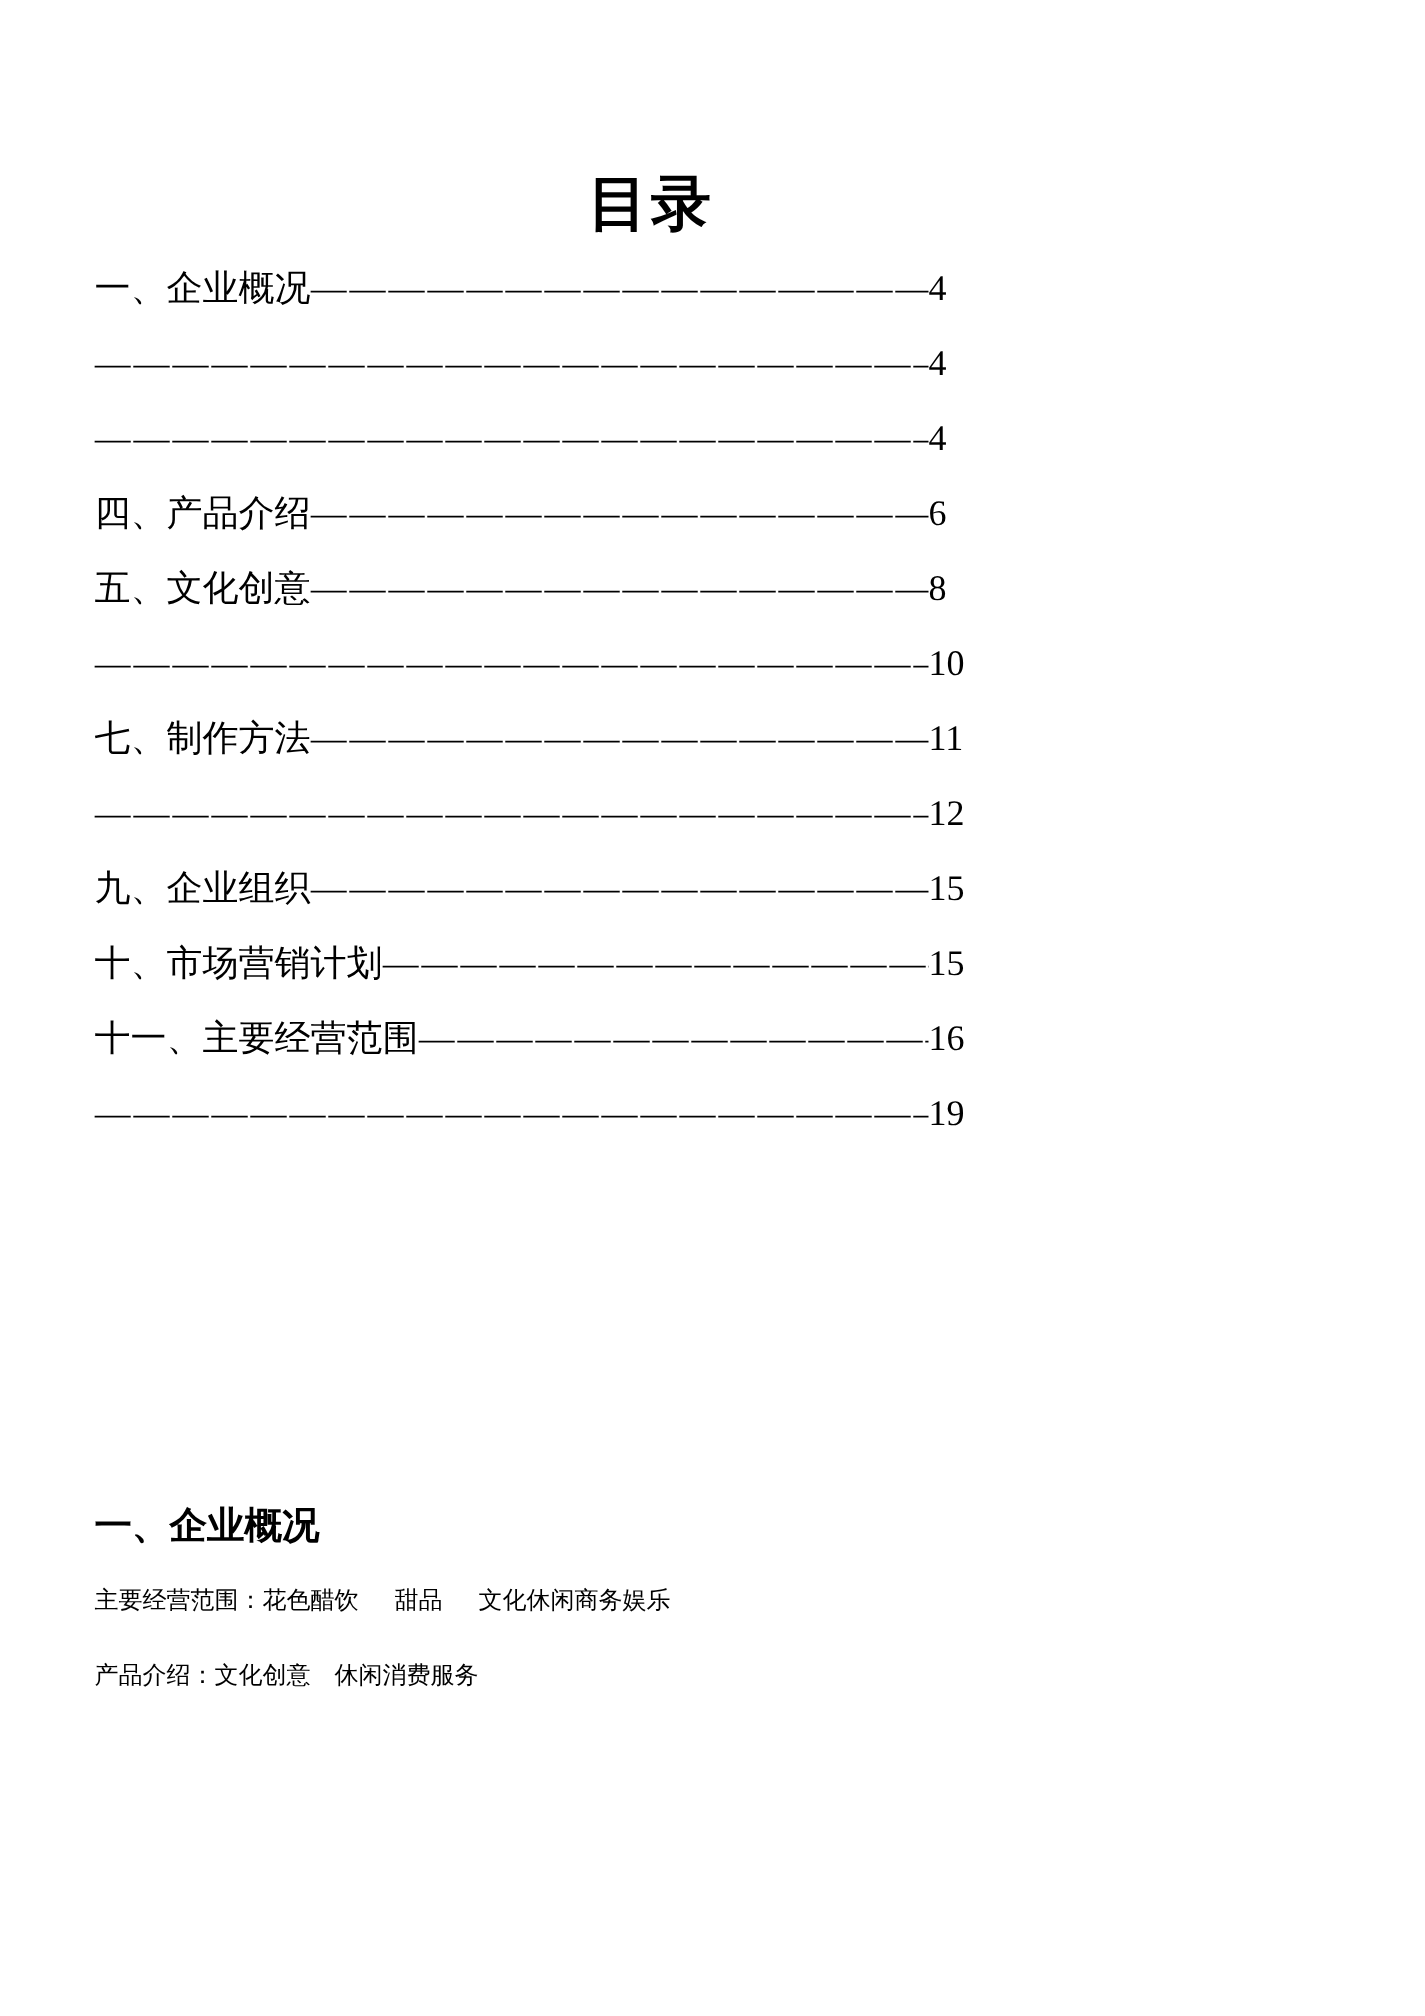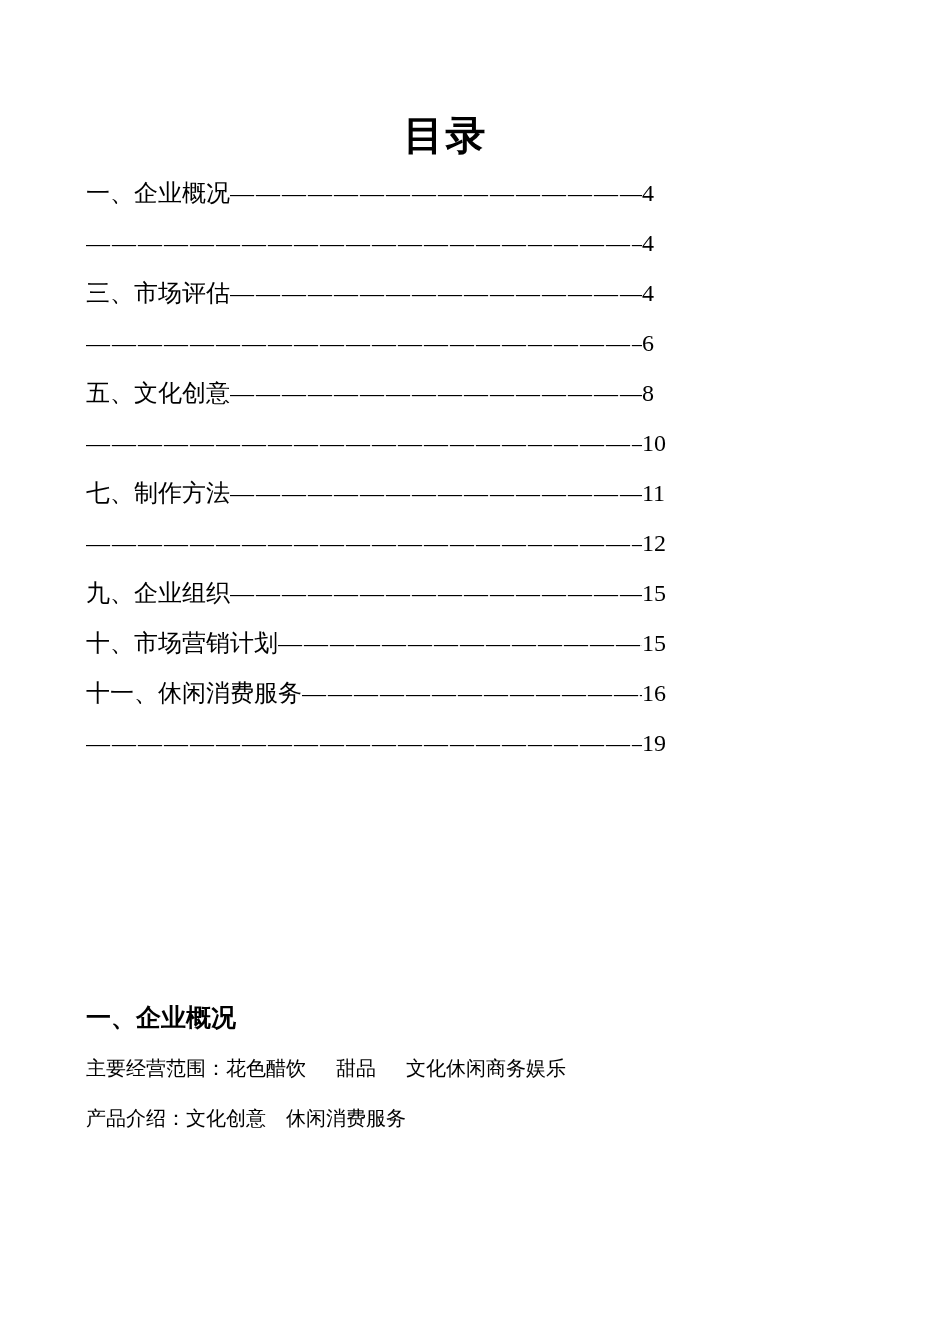--- a/index.html
+++ b/index.html
@@ -11,21 +11,21 @@
     height: 1344px;
     background: #ffffff;
     color: #000000;
     font-family: "Liberation Serif", "DejaVu Serif", serif;
     overflow: hidden;
   }
   .doc-page {
     box-sizing: border-box;
     width: 950px;
     height: 1344px;
-    padding: 112px 145px 0 86px;
+    padding: 112px 145px 0 63px;
   }
   .toc-title {
     margin: 0;
     font-size: 40px;
     font-weight: bold;
     line-height: 48px;
     text-align: center;
     letter-spacing: 2px;
   }
   .toc-list {
@@ -60,21 +60,21 @@
     margin: 225px 0 0 0;
     height: 50px;
     font-size: 25px;
     font-weight: bold;
     line-height: 50px;
     white-space: pre;
   }
   .body-line {
     margin: 0;
     height: 50px;
-    font-size: 20px;
+    font-size: 16px;
     line-height: 50px;
     white-space: pre;
   }
 </style>
 </head>
 <body>
 
 <div class="doc-page">
 
   <h1 class="toc-title">目录</h1>
@@ -86,26 +86,26 @@
       <span class="toc-leader">————————————————————————————</span>
       <span class="toc-page">4</span>
     </div>
 
     <div class="toc-row">
       <span class="toc-leader">————————————————————————————</span>
       <span class="toc-page">4</span>
     </div>
 
     <div class="toc-row">
-      <span class="toc-label">三、市场评估</span>
       <span class="toc-leader">————————————————————————————</span>
       <span class="toc-page">4</span>
     </div>
 
     <div class="toc-row">
+      <span class="toc-label">四、产品介绍</span>
       <span class="toc-leader">————————————————————————————</span>
       <span class="toc-page">6</span>
     </div>
 
     <div class="toc-row">
       <span class="toc-label">五、文化创意</span>
       <span class="toc-leader">————————————————————————————</span>
       <span class="toc-page">8</span>
     </div>
 
@@ -131,21 +131,21 @@
       <span class="toc-page">15</span>
     </div>
 
     <div class="toc-row">
       <span class="toc-label">十、市场营销计划</span>
       <span class="toc-leader">————————————————————————————</span>
       <span class="toc-page">15</span>
     </div>
 
     <div class="toc-row">
-      <span class="toc-label">十一、休闲消费服务</span>
+      <span class="toc-label">十一、主要经营范围</span>
       <span class="toc-leader">————————————————————————————</span>
       <span class="toc-page">16</span>
     </div>
 
     <div class="toc-row">
       <span class="toc-leader">————————————————————————————</span>
       <span class="toc-page">19</span>
     </div>
 
   </div>

